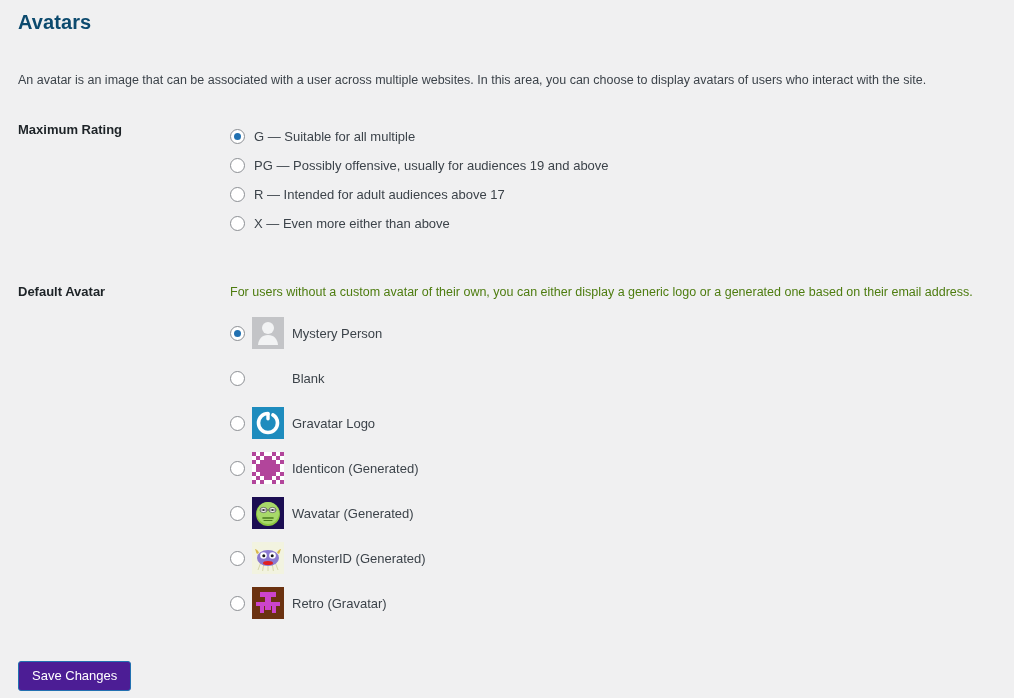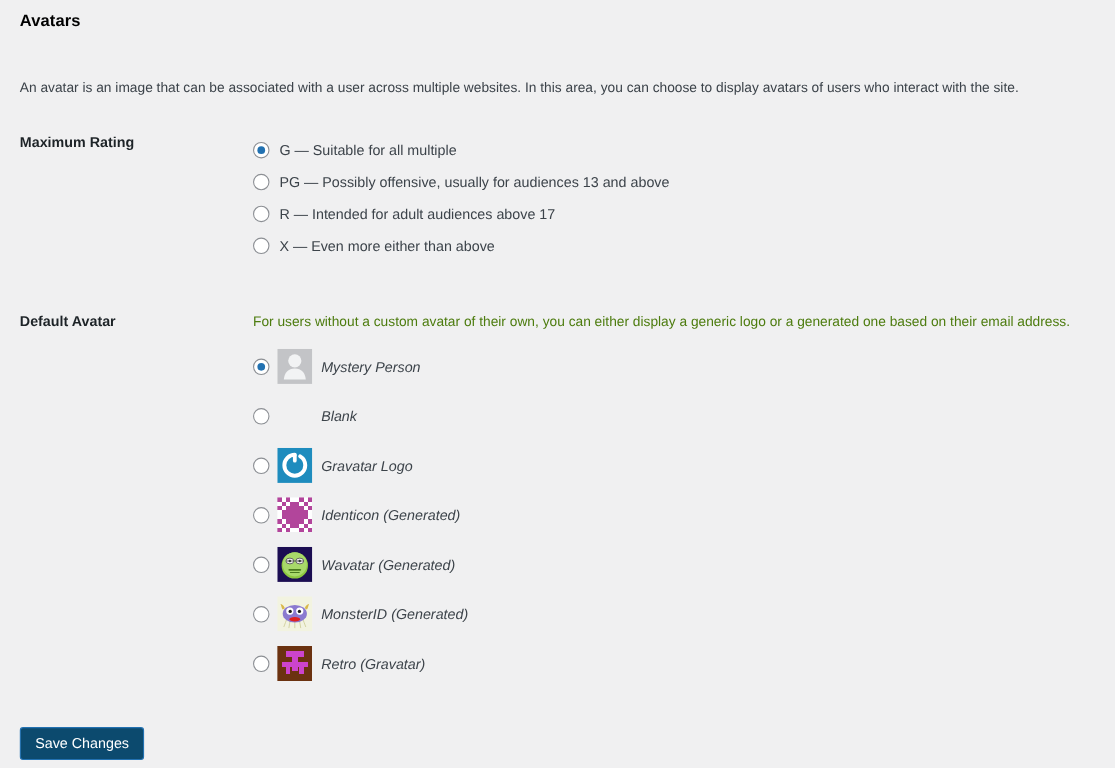--- a/index.html
+++ b/index.html
@@ -23,23 +23,23 @@
     height: 698px;
     box-sizing: border-box;
     padding: 0;
   }
 
   
   .page-title {
     position: absolute;
     left: 18px;
     top: 11px;
-    font-size: 15px;
+    font-size: 20px;
     font-weight: bold;
-    color: #000000;
+    color: #0c4a6e;
     letter-spacing: 0.1px;
   }
 
   .intro-text {
     position: absolute;
     left: 18px;
     top: 47px;
     font-size: 12.5px;
     color: #3c434a;
     line-height: 1.5;
@@ -142,42 +142,41 @@
   .avatar-desc {
     font-size: 12.5px;
     color: #4d7c0f;
     line-height: 1.4;
     padding-bottom: 9px;
   }
   .avatar-line {
     display: flex;
     align-items: center;
     height: 45px;
-    font-style: italic;
   }
   .avatar-line .rad { margin-right: 7px; }
   .avatar-thumb {
     width: 32px;
     height: 32px;
     flex: 0 0 auto;
     margin-right: 8px;
     overflow: hidden;
     position: relative;
   }
   .avatar-thumb.blank { background: transparent; }
   .avatar-thumb svg { display: block; }
 
   
   .submit-wrap {
     position: absolute;
     left: 18px;
     top: 661px;
   }
   .button-primary {
-    background: #0c4a6e;
+    background: #4c1d95;
     border: 1px solid #2271b1;
     color: #fff;
     font-family: "Liberation Sans", sans-serif;
     font-size: 13px;
     line-height: 1;
     padding: 7px 13px 8px 13px;
     border-radius: 3px;
     cursor: pointer;
     display: inline-block;
   }
@@ -203,21 +202,21 @@
         <td class="row-label">Maximum Rating</td>
         <td class="row-field">
 
           <label class="radio-line">
             <span class="rad checked"></span>
             <span class="rad-label">G — Suitable for all multiple</span>
           </label>
 
           <label class="radio-line">
             <span class="rad"></span>
-            <span class="rad-label">PG — Possibly offensive, usually for audiences 13 and above</span>
+            <span class="rad-label">PG — Possibly offensive, usually for audiences 19 and above</span>
           </label>
 
           <label class="radio-line">
             <span class="rad"></span>
             <span class="rad-label">R — Intended for adult audiences above 17</span>
           </label>
 
           <label class="radio-line">
             <span class="rad"></span>
             <span class="rad-label">X — Even more either than above</span>

